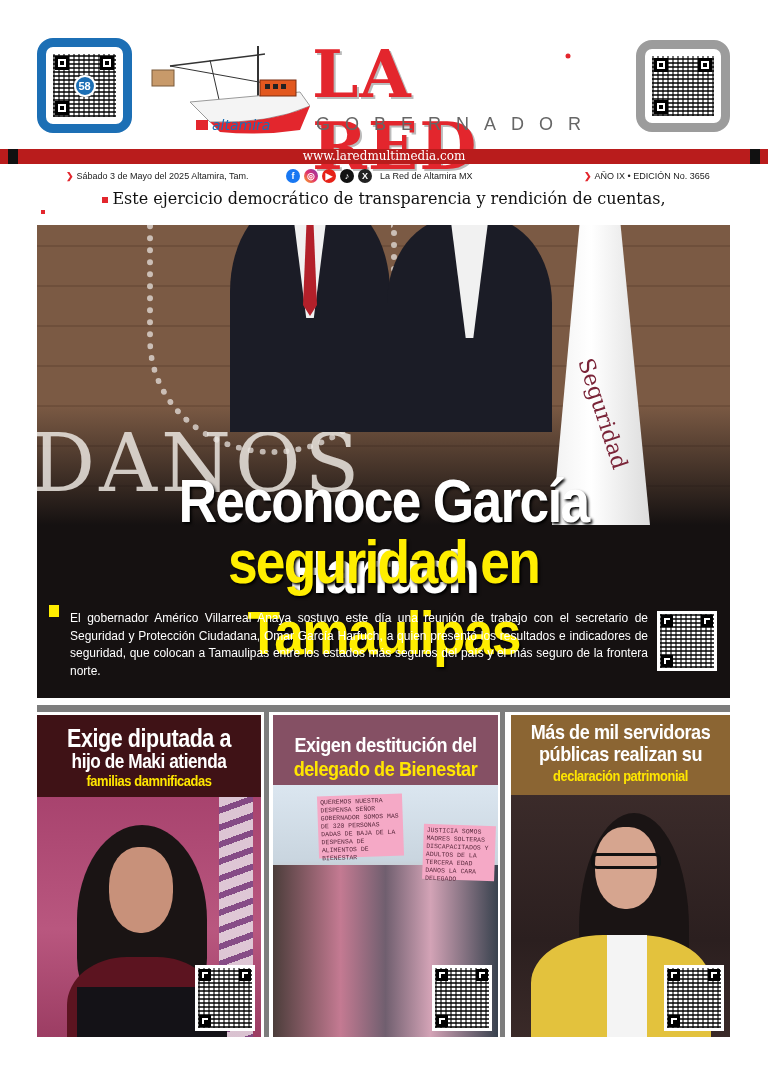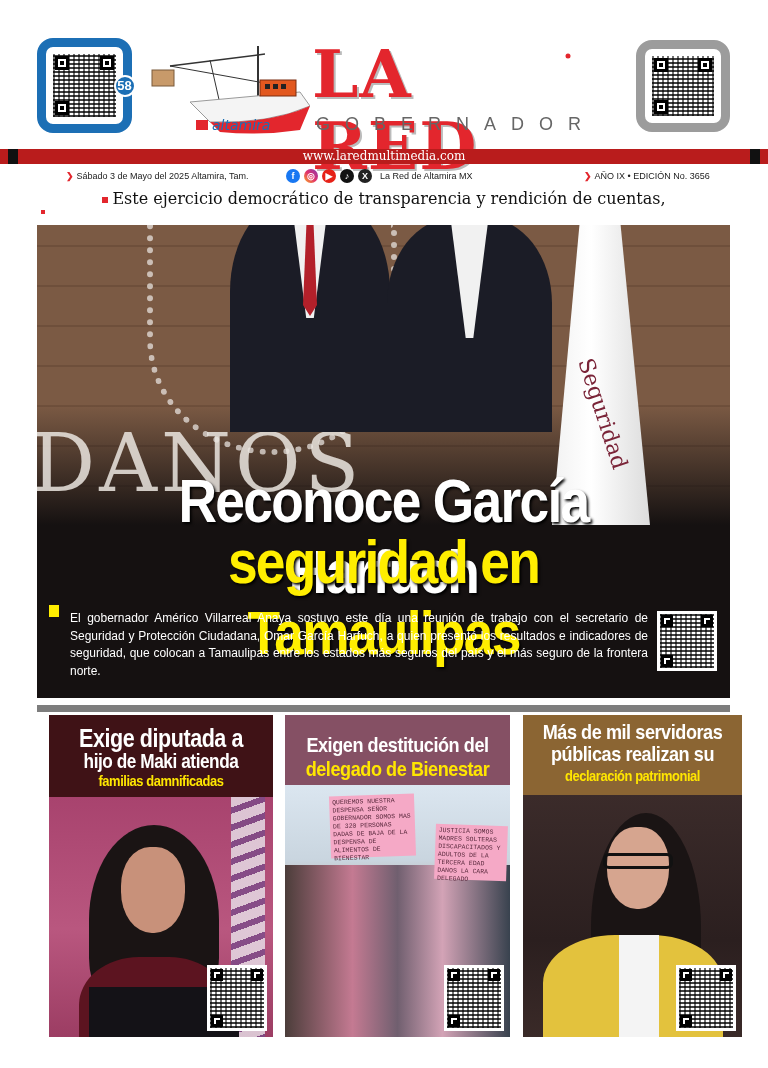--- a/index.html
+++ b/index.html
@@ -14,21 +14,21 @@
       repeating-linear-gradient(0deg, rgba(0,0,0,0.75) 0 2px, transparent 2px 4px),
       repeating-linear-gradient(90deg, rgba(0,0,0,0.55) 0 2px, transparent 2px 5px);
     background-color: #fff;
   }
   .qr-finder { position: absolute; width: 14px; height: 14px; border: 3px solid #000; background: #fff; }
   .qr-finder::after { content: ""; position: absolute; left: 2px; top: 2px; width: 4px; height: 4px; background: #000; }
 
   .qr-top-left { left: 37px; top: 38px; width: 95px; height: 95px; border: 9px solid #1c6fb5; border-radius: 16px; }
   .qr-top-right { left: 636px; top: 40px; width: 94px; height: 92px; border: 9px solid #9c9c9c; border-radius: 16px; }
   .qr-top-left .qr-inner, .qr-top-right .qr-inner { inset: 7px; }
-  .qr-badge { position: absolute; left: 50%; top: 50%; transform: translate(-50%,-50%); width: 22px; height: 22px; border-radius: 50%; background: #1c6fb5; color: #fff; font-size: 13px; font-weight: bold; display: flex; align-items: center; justify-content: center; border: 2px solid #fff; margin-left: 40px; }
+  .qr-badge { position: absolute; left: 50%; top: 50%; transform: translate(-50%,-50%); width: 22px; height: 22px; border-radius: 50%; background: #1c6fb5; color: #fff; font-size: 11px; font-weight: bold; display: flex; align-items: center; justify-content: center; border: 2px solid #fff; }
 
   
   .logo { position: absolute; left: 150px; top: 36px; width: 450px; height: 100px; }
   .boat { position: absolute; left: 0; top: 8px; width: 160px; height: 92px; }
   .logo-title { position: absolute; left: 162px; top: 2px; font-family: "DejaVu Serif", serif; font-weight: bold; font-size: 66px; color: #e3262d; letter-spacing: 1px; line-height: 72px; text-shadow: 2px 2px 0 #bbb; }
   .logo-sub { position: absolute; left: 166px; top: 78px; width: 276px; font-size: 18px; color: #666; letter-spacing: 15px; text-align: right; }
 
   
   .site-bar { position: absolute; left: 0; top: 149px; width: 768px; height: 15px; background: #b91c1c; }
   .site-bar .end-l { position: absolute; left: 8px; top: 0; width: 10px; height: 15px; background: #111; }
@@ -78,21 +78,21 @@
 
   .lead-body { position: absolute; left: 33px; top: 385px; width: 578px; font-size: 12px; line-height: 17.6px; color: #ffffff; text-align: justify; }
   .lead-bullet { position: absolute; left: 12px; top: 380px; width: 10px; height: 12px; background: #ffee00; }
   .lead-qr { position: absolute; left: 620px; top: 386px; width: 60px; height: 60px; border: 3px solid #fff; }
   .lead-qr .qr-inner { inset: 0; }
 
   
   .sep-bar { position: absolute; left: 37px; top: 705px; width: 693px; height: 7px; background: #7d7d7d; }
 
   
-  .col { position: absolute; top: 712px; height: 325px; background: #fff; overflow: hidden; margin-left: 12px; }
+  .col { position: absolute; top: 712px; height: 325px; background: #fff; overflow: hidden; }
   .col-1 { left: 37px; width: 224px; }
   .col-2 { left: 273px; width: 225px; }
   .col-3 { left: 511px; width: 219px; }
   .vsep { position: absolute; top: 712px; width: 5px; height: 325px; background: #7d7d7d; }
   .vsep-1 { left: 264px; }
   .vsep-2 { left: 500px; }
 
   .col-head { position: absolute; left: 0; top: 3px; right: 0; text-align: center; font-weight: bold; font-family: "Liberation Sans", sans-serif; }
   .col-1 .col-head { height: 82px; background: #3f1216; padding-top: 10px; }
   .col-2 .col-head { height: 70px; background: #855064; padding-top: 18px; }

